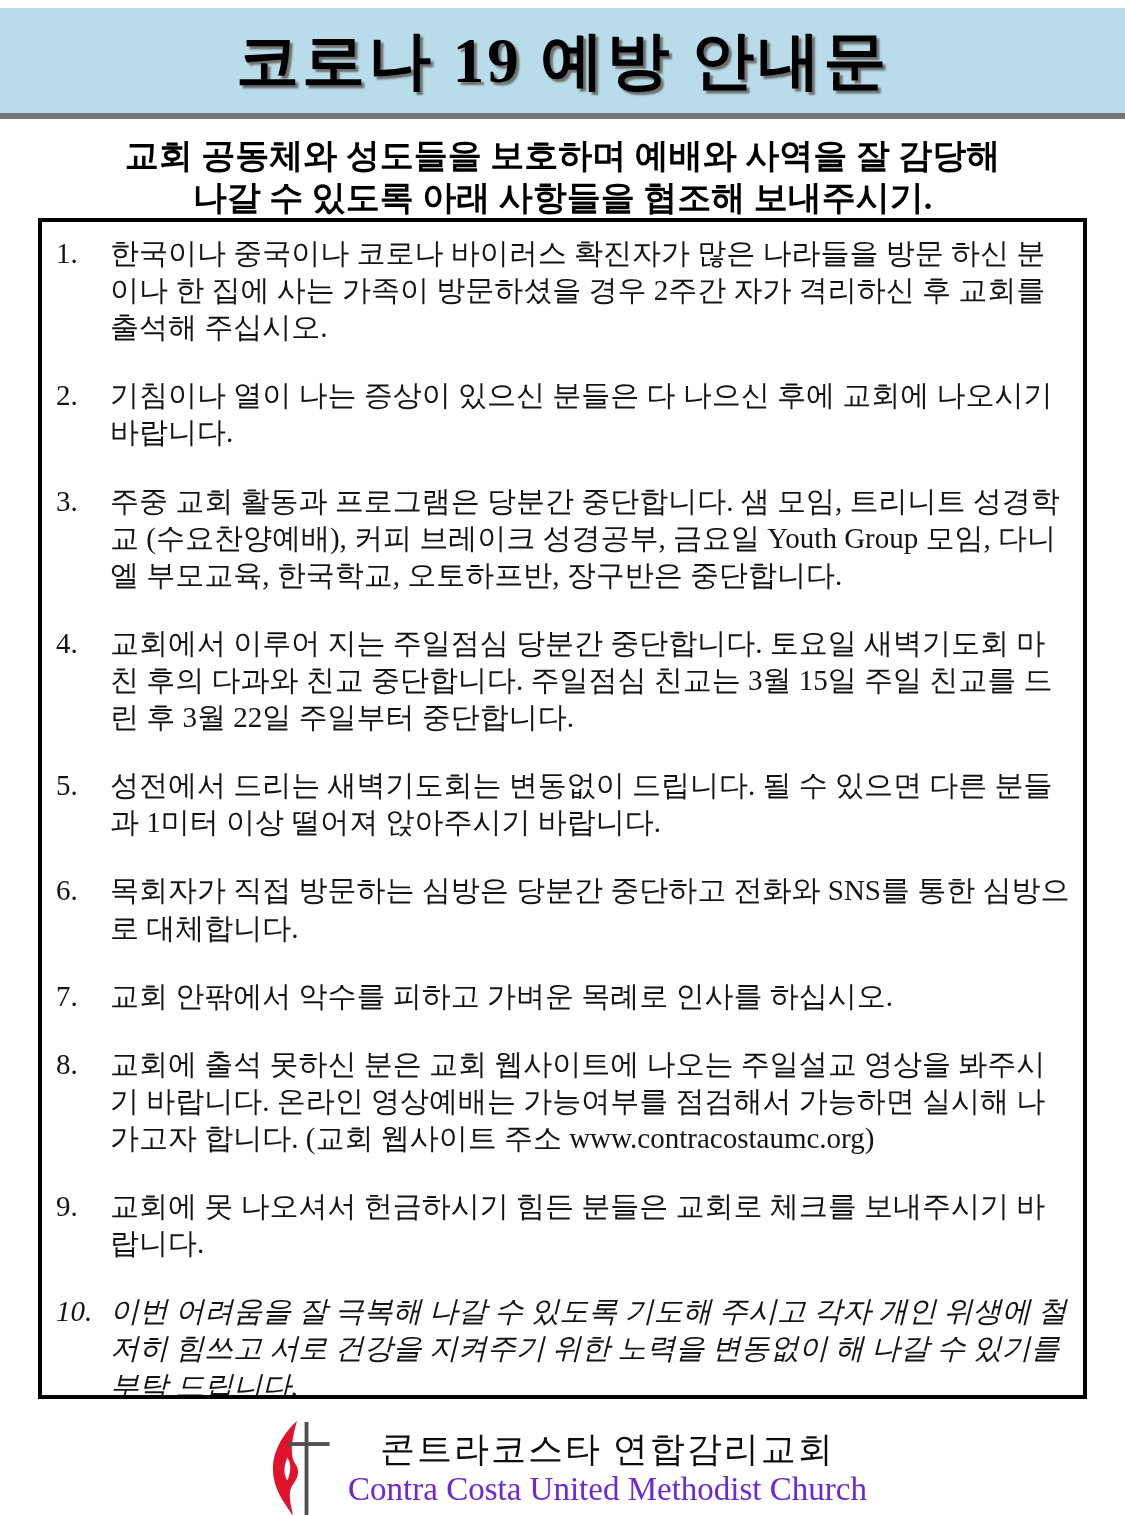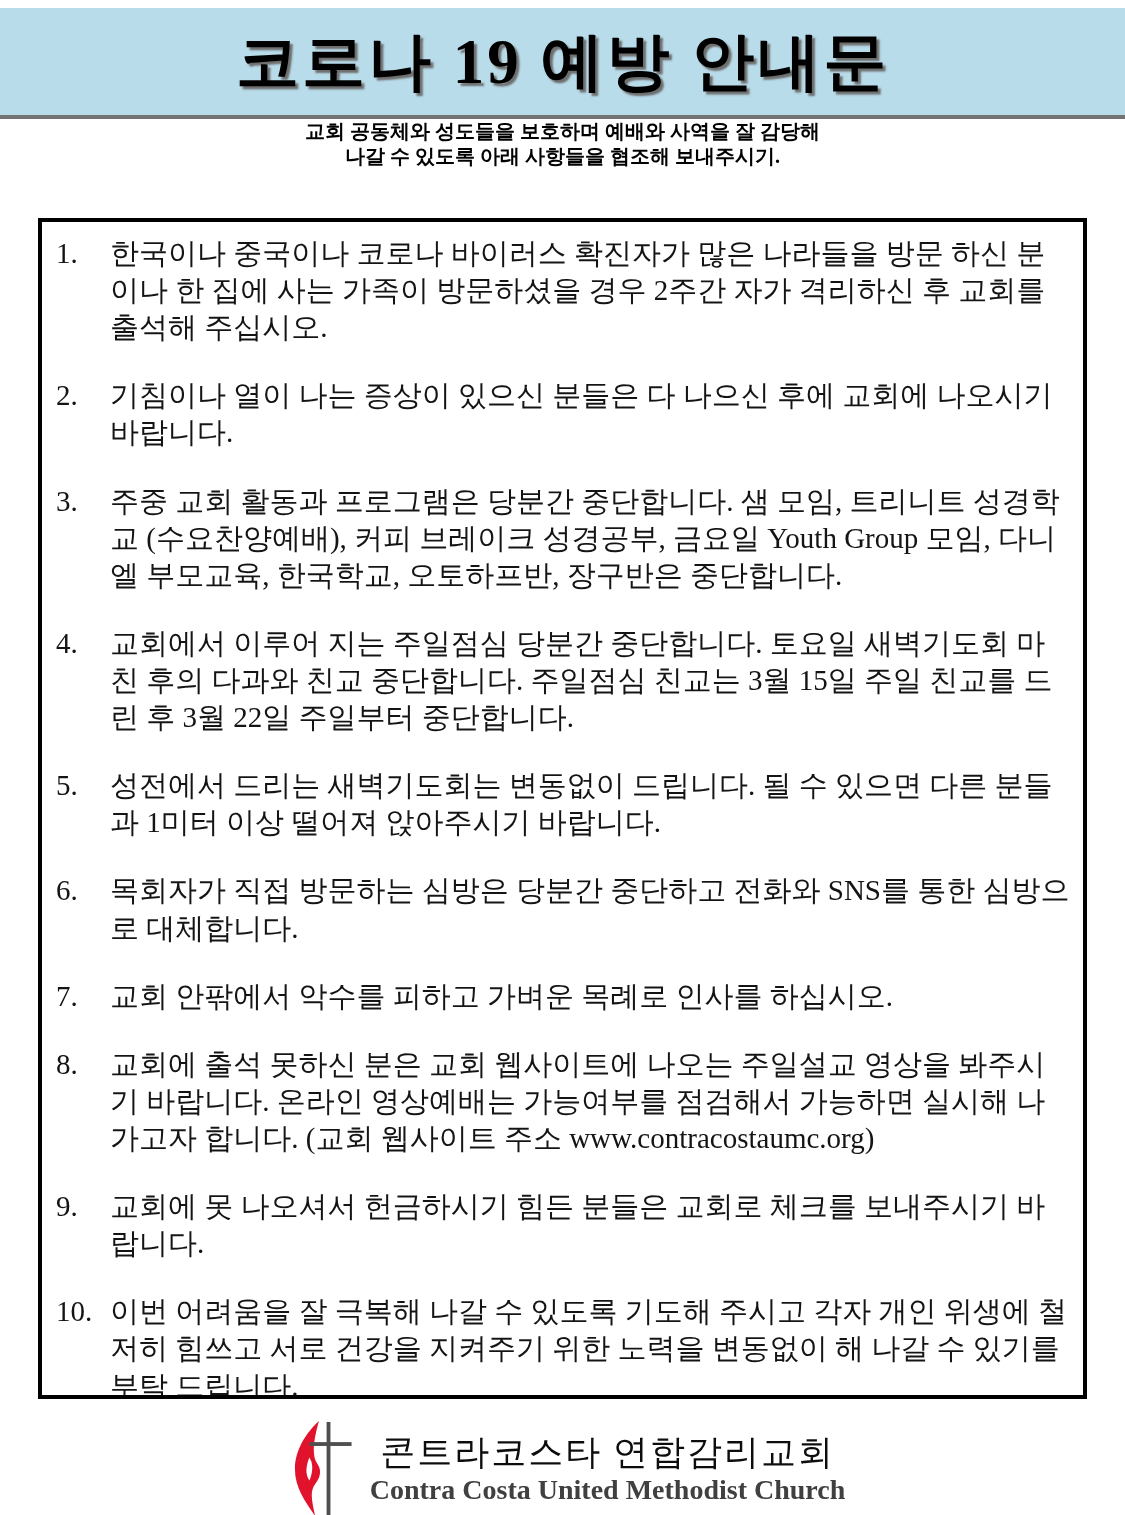--- a/index.html
+++ b/index.html
@@ -14,36 +14,36 @@
     color: #1c1c1c;
     overflow: hidden;
   }
   .title-band {
     position: absolute;
     top: 8px; left: 0;
     width: 100%; height: 111px;
     display: flex;
     align-items: center;
     justify-content: center;
-    border-bottom: 4px solid #737373;
+    border-bottom: 6px solid #737373;
   }
   .page-title {
     font-size: 63px;
     font-weight: bold;
     letter-spacing: 3px;
     color: #000000;
     text-shadow: 3px 3px 2px #6e6e6e;
     white-space: nowrap;
   }
   .subtitle {
     position: absolute;
-    top: 119px; left: 0;
+    top: 135px; left: 0;
     width: 100%;
     text-align: center;
-    font-size: 20px;
+    font-size: 34px;
     font-weight: bold;
     line-height: 1.24;
     color: #000000;
   }
   .notice-box {
     position: absolute;
     top: 218px; left: 38px;
     width: 1049px; height: 1181px;
     border: 4px solid #000000;
     padding: 13px 10px 0 12px;
@@ -53,21 +53,21 @@
     list-style: none;
     font-size: 29px;
     line-height: 1.28;
     color: #141414;
   }
   .notice-list li {
     position: relative;
     padding-left: 56px;
     margin-bottom: 31px;
   }
-  .notice-list li:last-child { margin-bottom: 0; }
+  .notice-list li:last-child { margin-bottom: 0; font-style: italic; }
   .guideline-number {
     position: absolute;
     left: 2px;
     top: 0;
   }
   .footer {
     position: absolute;
     top: 1421px; left: 0;
     width: 100%;
     display: flex;
@@ -78,23 +78,23 @@
   .logo-svg { display: block; }
   .church-names { text-align: center; }
   .church-name-ko {
     font-size: 35px;
     letter-spacing: 2px;
     color: #0d0d0d;
     line-height: 1.2;
     white-space: nowrap;
   }
   .church-name-en {
-    font-size: 28px;
-    font-weight: bold;
-    color: #404040;
+    font-size: 33px;
+    font-weight: normal;
+    color: #6d28d9;
     line-height: 1.15;
     white-space: nowrap;
   }
 </style>
 </head>
 <body>
 
 <div class="page">
 
   <div class="title-band" style="background-color: rgb(185, 220, 234);">

